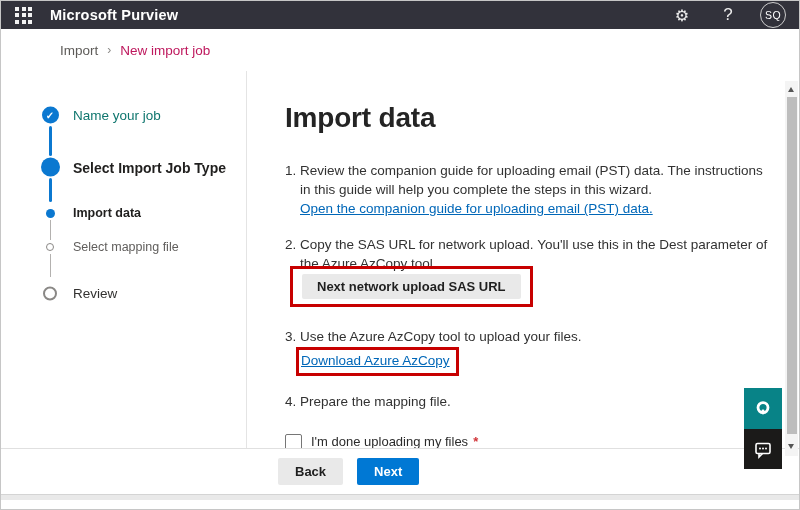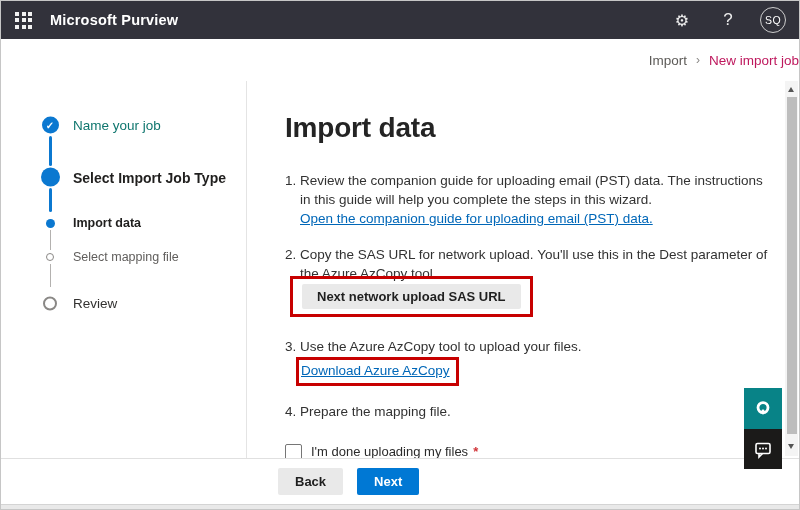--- a/index.html
+++ b/index.html
@@ -6,38 +6,38 @@
   html,body { background:#fff; }
   body { font-family:"Liberation Sans", sans-serif; }
 
   .window {
     width:800px; height:510px; position:relative; background:#fff;
     border:1px solid #c6c6c6; overflow:hidden;
   }
 
   
   .topbar {
-    height:38px; background:#32323b; display:flex; align-items:center;
+    height:28px; background:#32323b; display:flex; align-items:center;
     padding:0 13px 0 14px; color:#fff;
   }
   .waffle { display:grid; grid-template-columns:repeat(3,4px); grid-gap:2.5px; cursor:pointer; margin-right:18px; }
   .waffle i { width:4px; height:4px; background:#f2f2f2; display:block; }
   .app-title { font-size:14.5px; font-weight:700; letter-spacing:.2px; }
   .topbar .spacer { flex:1; }
   .top-icon { color:#ececec; font-size:17px; cursor:pointer; text-align:center; width:24px; }
   .gear { font-family:"DejaVu Sans", sans-serif; font-size:16px; margin-right:22px; }
   .help-q { font-size:17px; margin-right:20px; }
   .avatar {
     width:26px; height:26px; border-radius:50%; border:1.5px solid #cdcdcd;
     display:flex; align-items:center; justify-content:center;
     font-size:10.5px; color:#fff; cursor:pointer; letter-spacing:.3px;
   }
 
   
-  .crumbbar { height:42px; display:flex; align-items:center; padding-left:59px; font-size:13.5px; background:#fff;justify-content:flex-end; }
+  .crumbbar { height:42px; display:flex; align-items:center; padding-left:59px; font-size:13.5px; background:#fff; }
   .crumb-first { color:#5d5b58; cursor:pointer; }
   .crumb-sep { color:#8a8886; margin:0 9px; font-size:12px; }
   .crumb-current { color:#be185d; }
 
   
   .body-row { display:flex; height:377px; position:relative; }
 
   
   .sidebar { width:246px; flex:none; border-right:1px solid #e4e4e4; position:relative; background:#fff; }
   .wstep { position:absolute; left:38px; display:flex; align-items:center; transform:translateY(-50%); }

